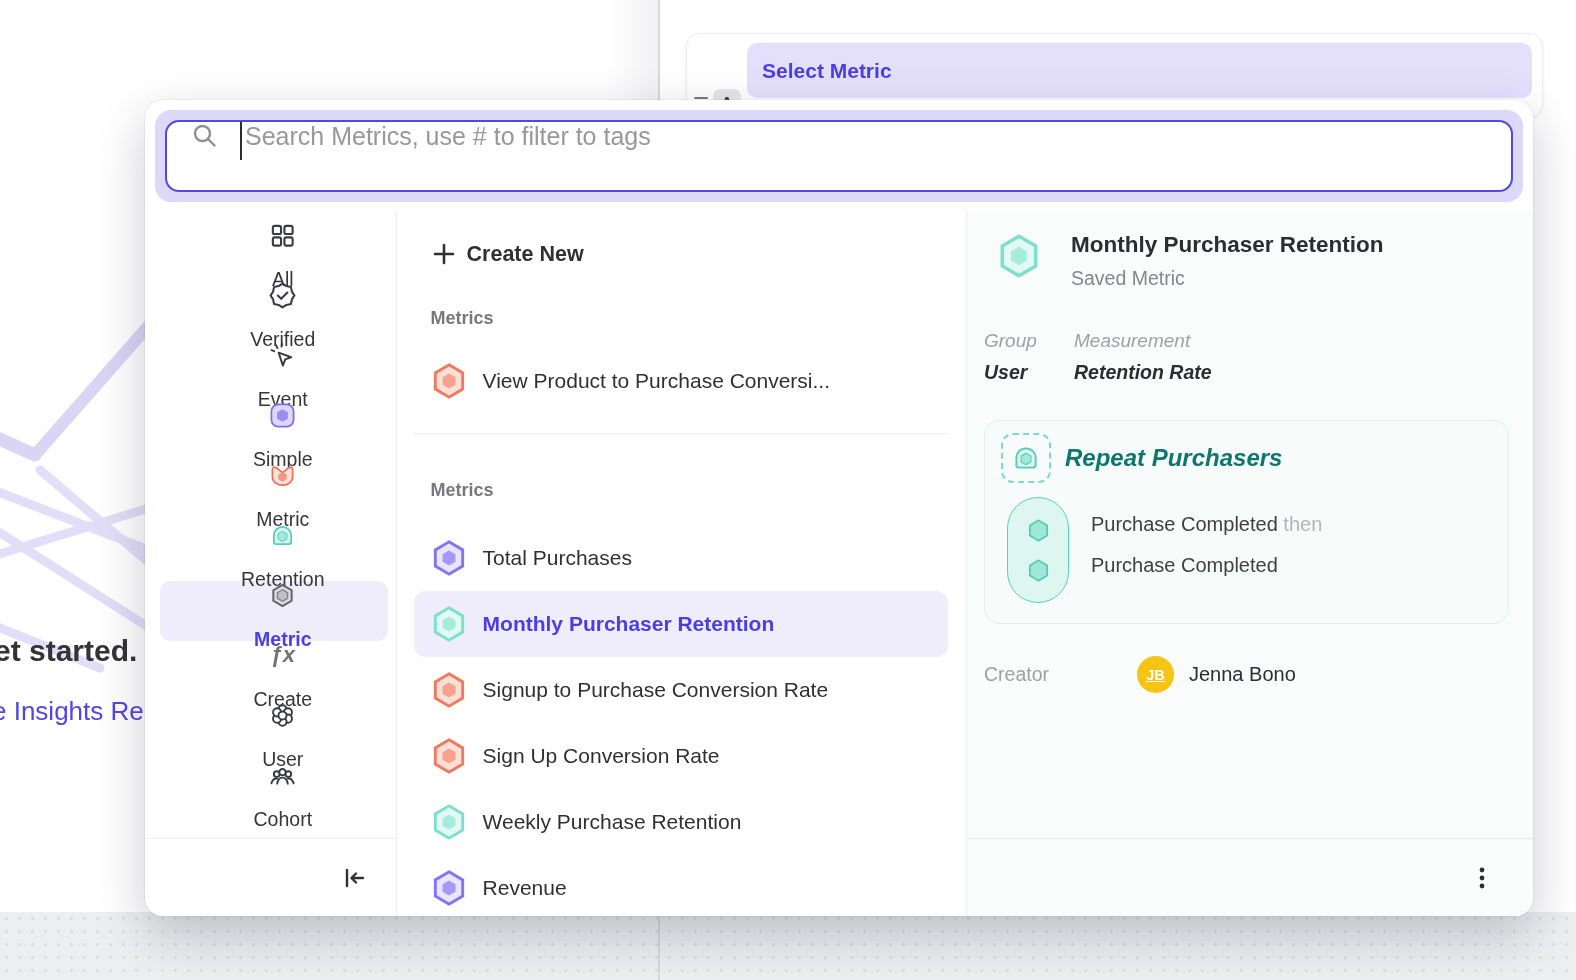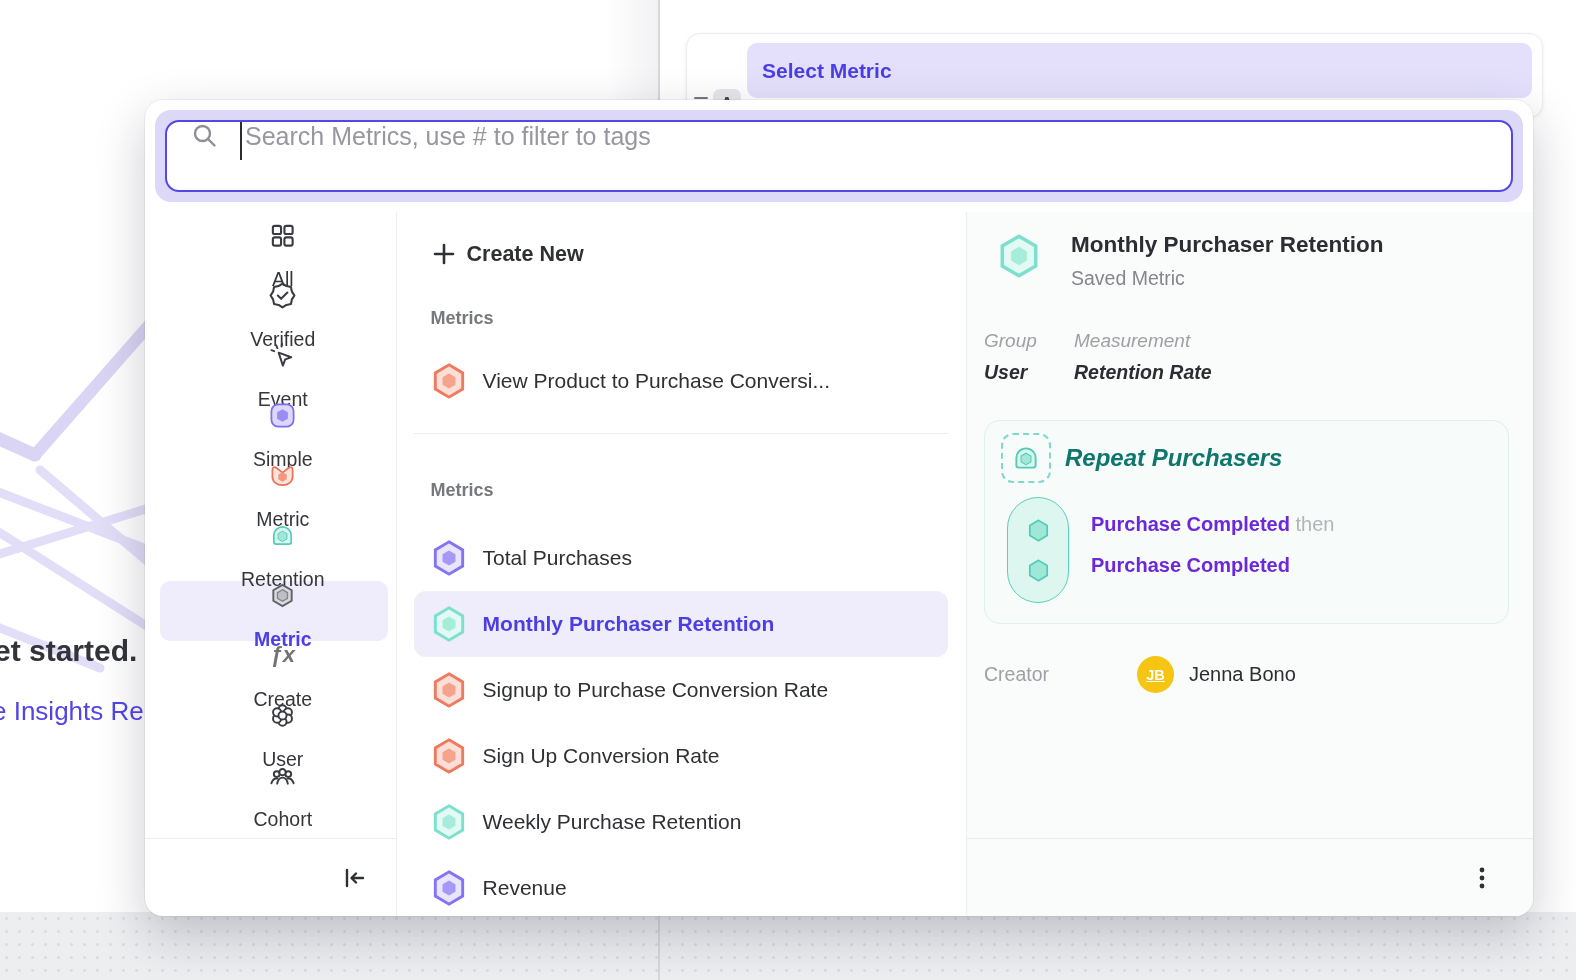--- a/index.html
+++ b/index.html
@@ -141,21 +141,21 @@
     display:flex; align-items:center; justify-content:center; flex:none;
   }
   .def-name { font-size:24px; font-weight:700; color:#0f766e;font-style:italic; }
   .def-body { display:flex; gap:22px; margin-top:14px; margin-left:6px; }
   .capsule {
     width:62px; height:106px; flex:none;
     border:1.6px solid #5ad0ba; border-radius:31px; background:#ddf6f0;
     display:flex; flex-direction:column; align-items:center; justify-content:center; gap:13px;
   }
   .steps { padding-top:7px; font-size:20px; line-height:41px; white-space:nowrap; }
-  .step-name { font-weight:700; color:#6d28d9; }
+  .step-name { font-weight:400; color:#404040; }
   .connector { color:#b3b4b8; font-weight:400; }
 
   .creator-row { display:flex; align-items:center; margin-top:32px; margin-left:0; }
   .creator-label { width:153px; font-size:19.5px; color:#9fa0a5; }
   .avatar {
     width:37px; height:37px; border-radius:50%; background:#f6c413; flex:none;
     color:#fff; font-size:14.5px; font-weight:700;
     display:flex; align-items:center; justify-content:center; cursor:pointer;text-decoration:underline;
   }
   .creator-name { margin-left:15px; font-size:20px; font-weight:500; color:#2c2d33; }

